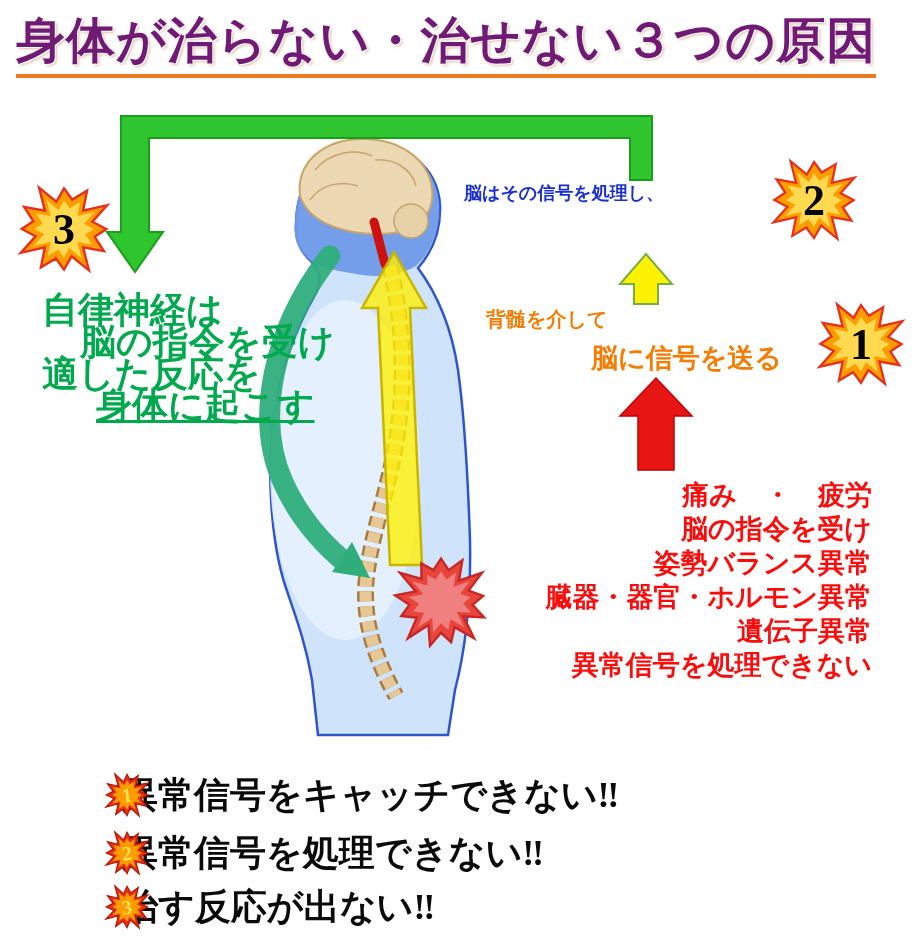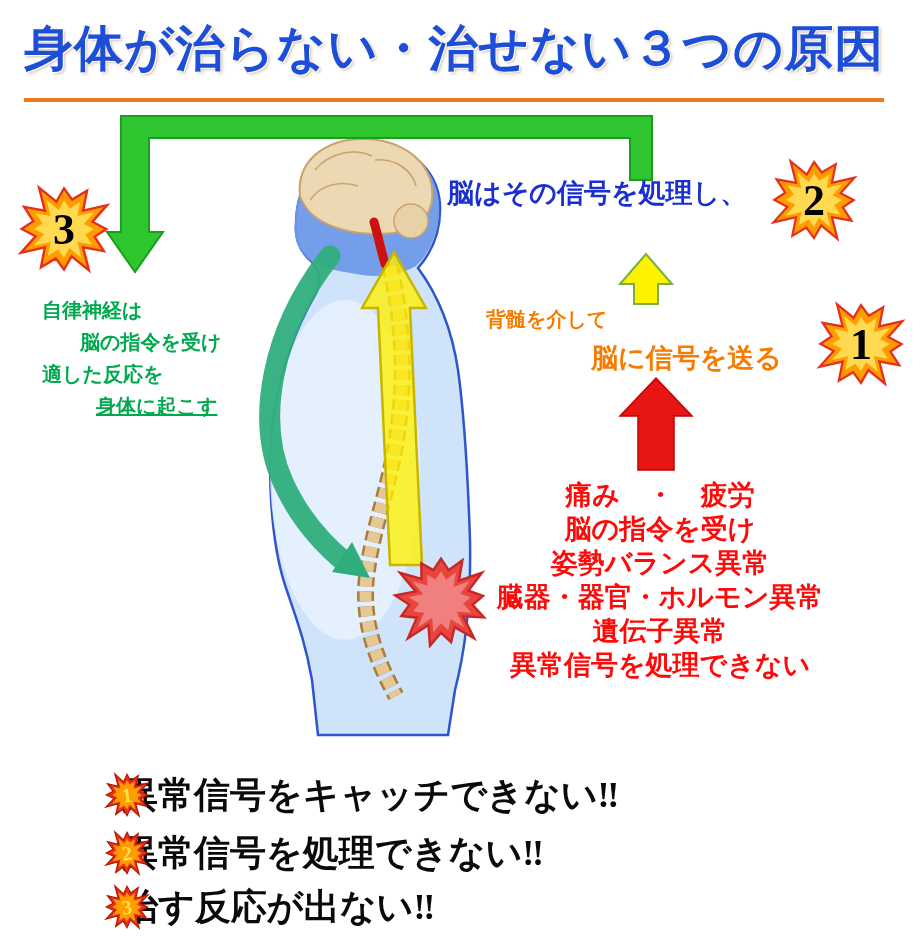--- a/index.html
+++ b/index.html
@@ -2,63 +2,63 @@
 <html><head>
 <meta charset="utf-8">
 <style>
   html,body { margin:0; padding:0; background:#fff; }
   .canvas {
     position:relative; width:920px; height:942px; background:#ffffff;
     overflow:hidden; font-family:"Liberation Sans", sans-serif;
   }
   
   .title {
-    position:absolute; left:8px; top:0px; margin:16px;
+    position:absolute; left:8px; top:0px; margin:8px;
     font-size:49px; font-weight:800; letter-spacing:1px; white-space:nowrap;
-    color:#1d4ed8;
+    color:#701a75;
     text-shadow:1px 1px 0 #ffffff, 2px 2px 3px rgba(140,70,0,.35);
-    border-bottom:4px solid #ed7a1f; padding-bottom:16px;
+    border-bottom:4px solid #ed7a1f; padding-bottom:0;
     display:inline-block;
   }
   
   .figure { position:absolute; left:0; top:0; }
   
   .badge { position:absolute; display:flex; align-items:center; justify-content:center; }
   .badge svg { position:absolute; left:0; top:0; width:100%; height:100%; }
   .badge .num {
     position:relative; z-index:1; font-family:"Liberation Serif", serif; font-weight:700;
   }
   .badge-3 { left:15px;  top:182px; width:98px; height:94px; }
   .badge-2 { left:768px; top:156px; width:92px; height:88px; }
   .badge-1 { left:814px; top:299px; width:94px; height:90px; }
   .badge-big .num { font-size:44px; color:#000; }
   .hip-burst { left:392px; top:552px; width:98px; height:98px; }
   .bullet { width:48px; height:48px; flex:0 0 48px; }
   .bullet .num { font-size:20px; color:#ffe14d; transform:rotate(-8deg); }
   
   .brain-text {
-    position:absolute; left:447px; top:176px;
-    color:#1a2fd0; font-size:27px; font-weight:600; line-height:34px; white-space:nowrap;
+    position:absolute; left:464px; top:176px;
+    color:#1a2fd0; font-size:18px; font-weight:600; line-height:34px; white-space:nowrap;
   }
   .spinal-1 {
     position:absolute; left:486px; top:306px;
     color:#f57c00; font-size:20px; font-weight:600; white-space:nowrap;
   }
   .spinal-2 {
     position:absolute; left:591px; top:340px;
     color:#f57c00; font-size:27px; font-weight:700; white-space:nowrap;
   }
   .autonomic {
     position:absolute; left:42px; top:294px;
-    color:#00a84e; font-size:20px; font-weight:600; line-height:32px; white-space:nowrap;
+    color:#00a84e; font-size:36px; font-weight:600; line-height:32px; white-space:nowrap;
   }
   .autonomic .ind1 { margin-left:38px; }
   .autonomic .ind2 { margin-left:54px;text-decoration:underline; }
   .symptoms {
-    position:absolute; left:448px; top:478px; width:424px; text-align:center;
+    position:absolute; left:448px; top:478px; width:424px; text-align:right;
     color:#ff0a0a; font-size:27px; font-weight:600; line-height:34px; white-space:nowrap;
   }
   
   .conclusion-row {
     position:absolute; left:103px; height:48px;
     display:flex; align-items:center;
   }
   .row-1 { top:771px; } .row-2 { top:829px; } .row-3 { top:883px; }
   .conclusion-text {
     margin-left:19px; font-family:"Liberation Serif", serif;

